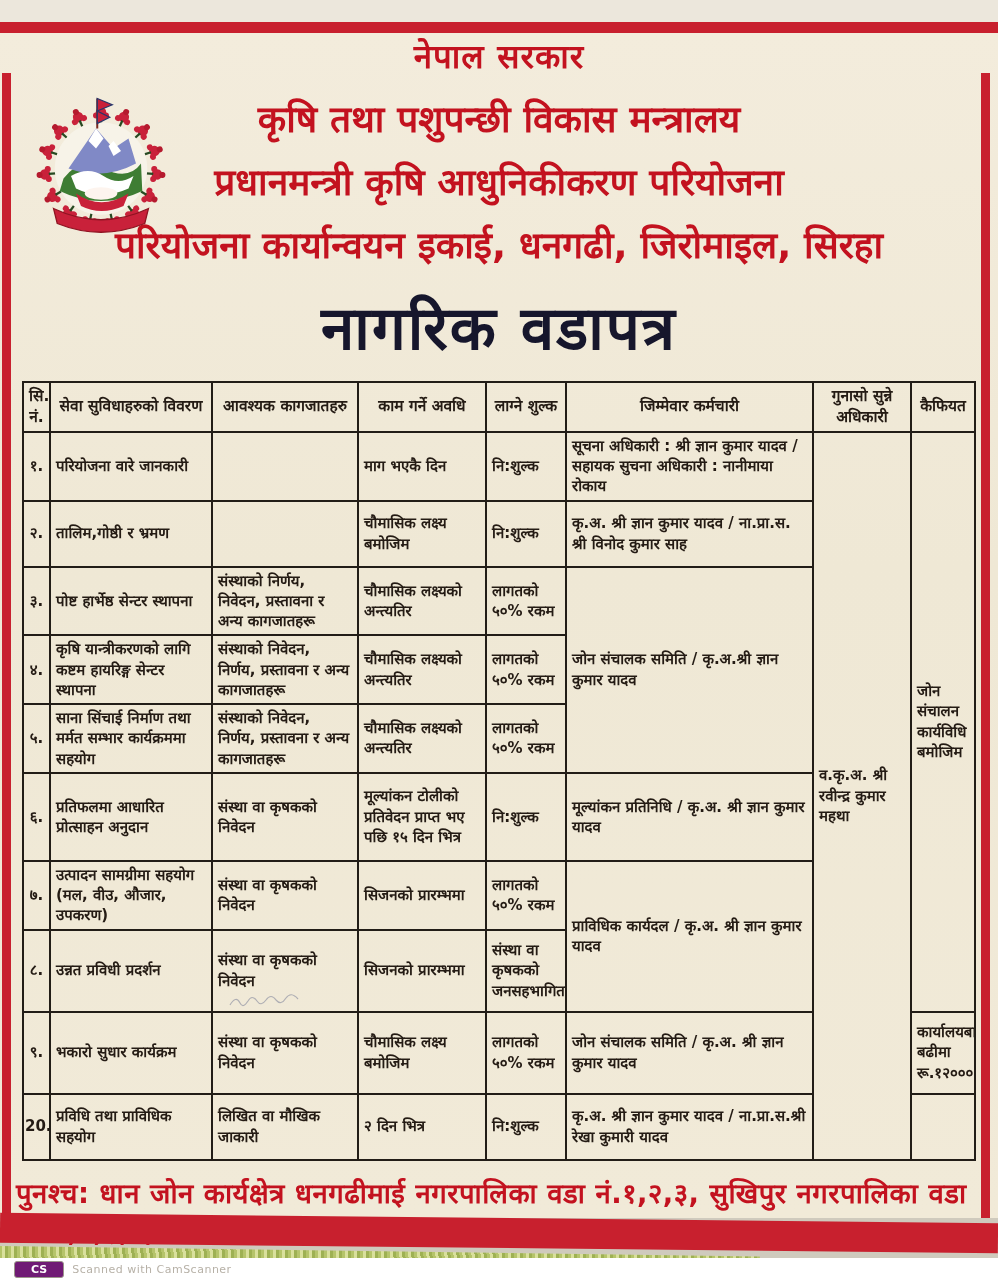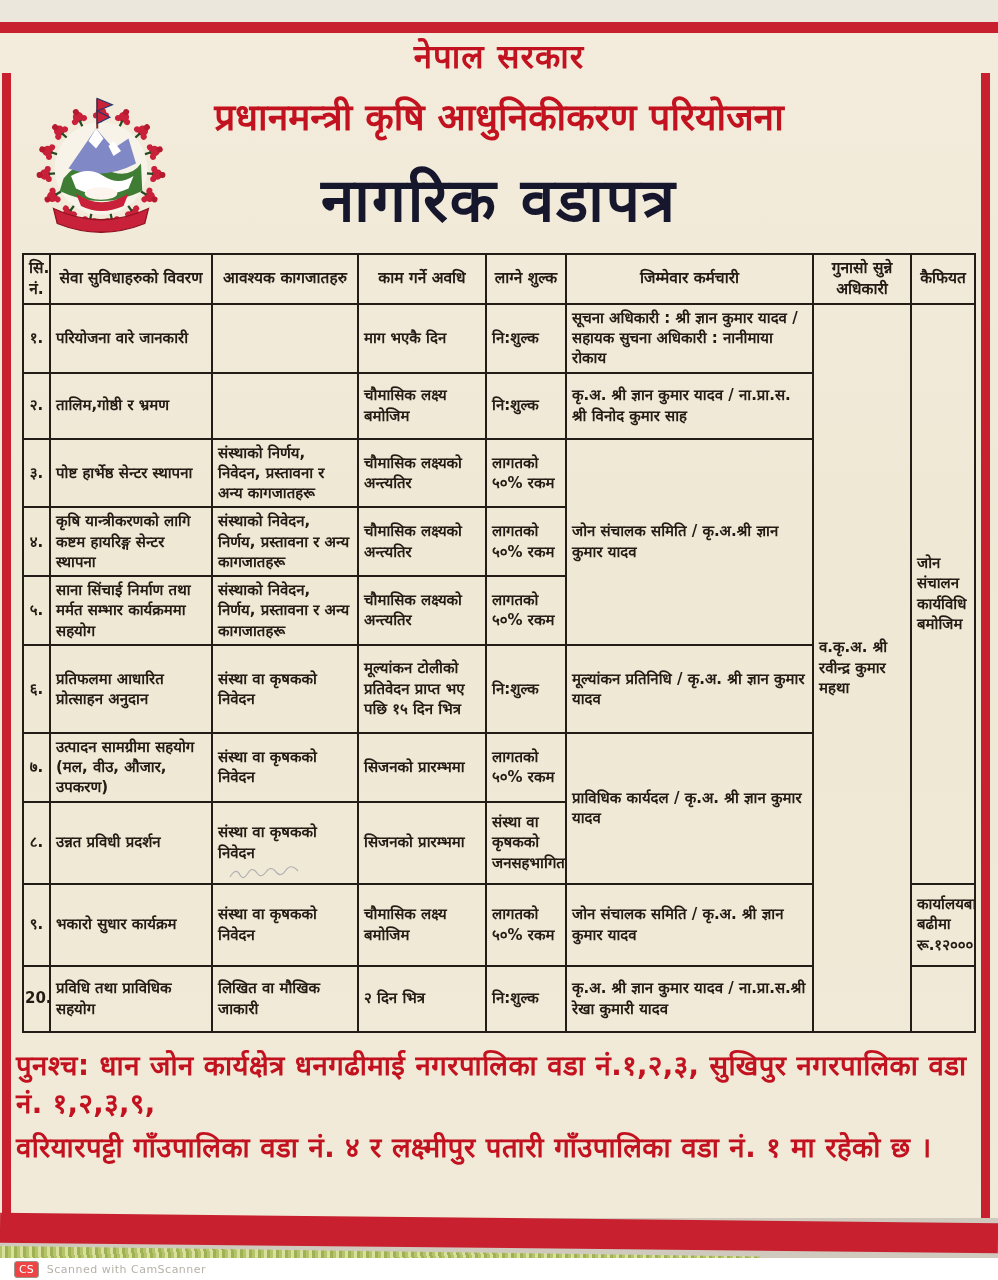--- a/index.html
+++ b/index.html
@@ -76,22 +76,22 @@
   .grass{
     position:absolute;left:0;top:1246px;width:760px;height:16px;
     background:repeating-linear-gradient(85deg,#b5c46a 0 3px,#d9e09c 3px 6px,#9eb153 6px 9px);
     transform:rotate(.8deg);transform-origin:left top;
   }
   .scan-strip{
     position:absolute;left:0;top:1258px;width:998px;height:22px;background:#ffffff;
     display:flex;align-items:center;gap:8px;padding-left:14px;box-sizing:border-box;
   }
   .cs-badge{
-    display:inline-block;background:#ef4444;color:#fff;font-size:11px;font-weight:normal;
-    border-radius:3px;padding:1px 4px;border:1px solid #9b958b;
+    display:inline-block;background:#701a75;color:#fff;font-size:11px;font-weight:bold;
+    border-radius:3px;padding:1px 16px;border:1px solid #9b958b;
   }
   .scan-text{color:#b7b1a7;font-size:11px;letter-spacing:.5px;}
 </style>
 </head>
 <body>
 
 <div class="photo-top"></div>
 <div class="band top"></div>
 
 <div class="poster">
@@ -134,21 +134,23 @@
         <path d="M66 44 L70 40 L76 48 L70 52 Z" fill="#ffffff"></path>
         <path d="M36 68 Q50 60 62 68 Q74 76 86 68 L82 78 Q60 88 40 78 Z" fill="#ffffff"></path>
         <path d="M40 82 Q60 96 82 82 L78 92 Q60 100 44 92 Z" fill="#c9213a"></path>
         <ellipse cx="60" cy="82" rx="13" ry="5" fill="#fdf4ee"></ellipse>
         <path d="M22 94 Q60 112 98 94 L95 106 Q60 120 25 106 Z" fill="#c9213a" stroke="#8e1422" stroke-width="1"></path>
         <line x1="57" y1="30" x2="57" y2="6" stroke="#7a2a20" stroke-width="1.6"></line>
         <path d="M57 6 L69 11 L57 16 L67 21 L57 26 Z" fill="#c9213a" stroke="#26366b" stroke-width="1"></path>
       </svg>
     </div>
     <div class="l1">नेपाल सरकार</div>
+    <div class="l2">कृषि तथा पशुपन्छी विकास मन्त्रालय</div>
     <div class="l3">प्रधानमन्त्री कृषि आधुनिकीकरण परियोजना</div>
+    <div class="l4">परियोजना कार्यान्वयन इकाई, धनगढी, जिरोमाइल, सिरहा</div>
     <div class="charter">नागरिक वडापत्र</div>
   </div>
 
   <table class="charter-table">
     <colgroup>
       <col class="c-sn">
         <col class="c-service">
         <col class="c-docs">
         <col class="c-duration">
       <col class="c-fee">

